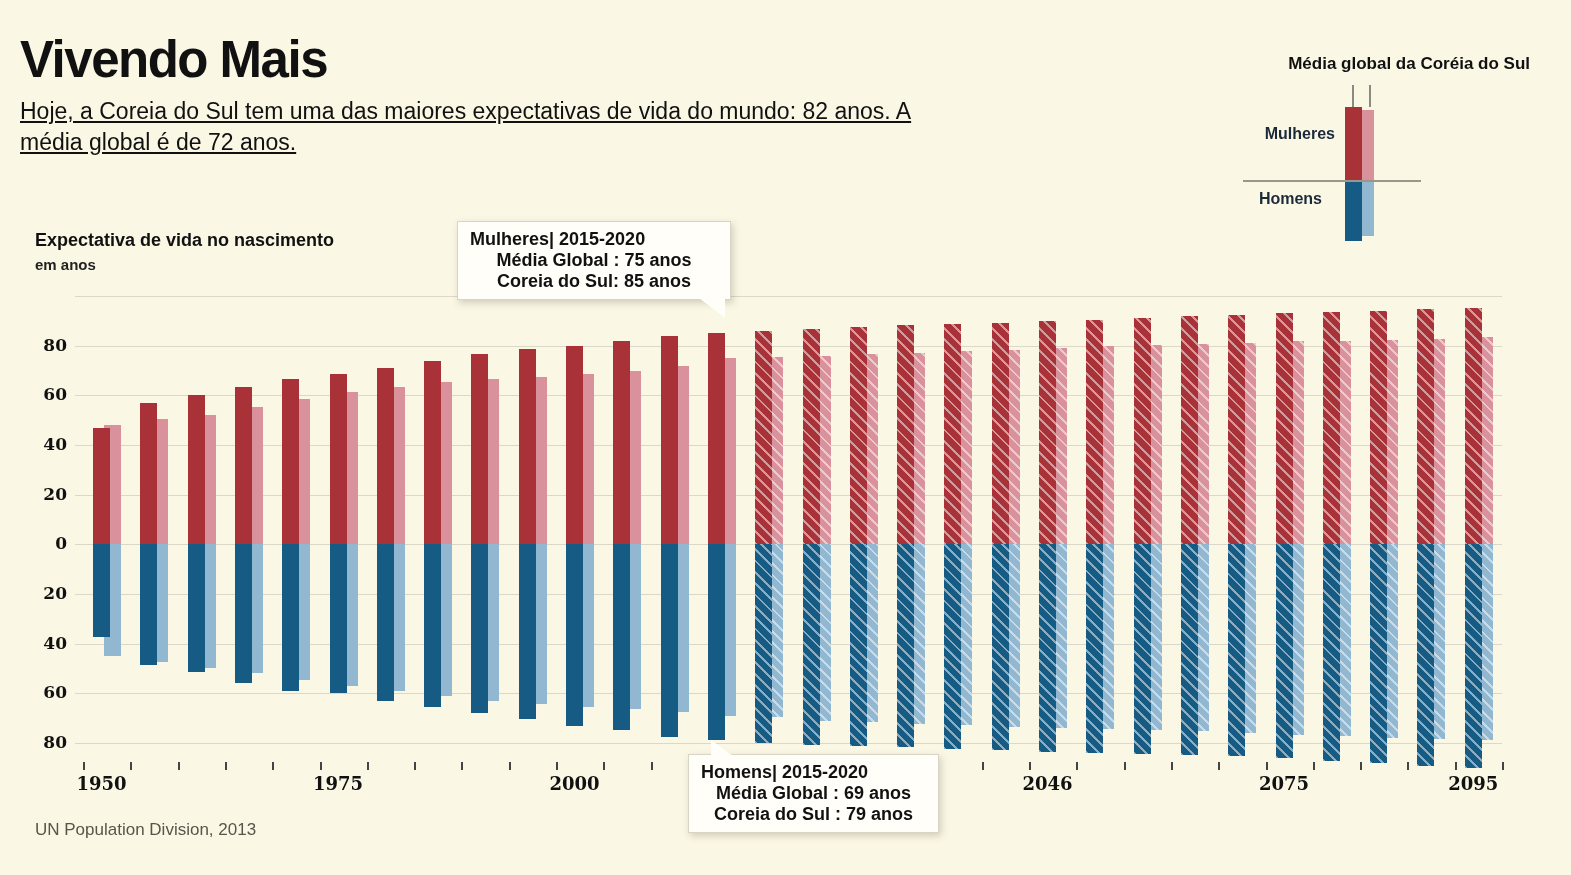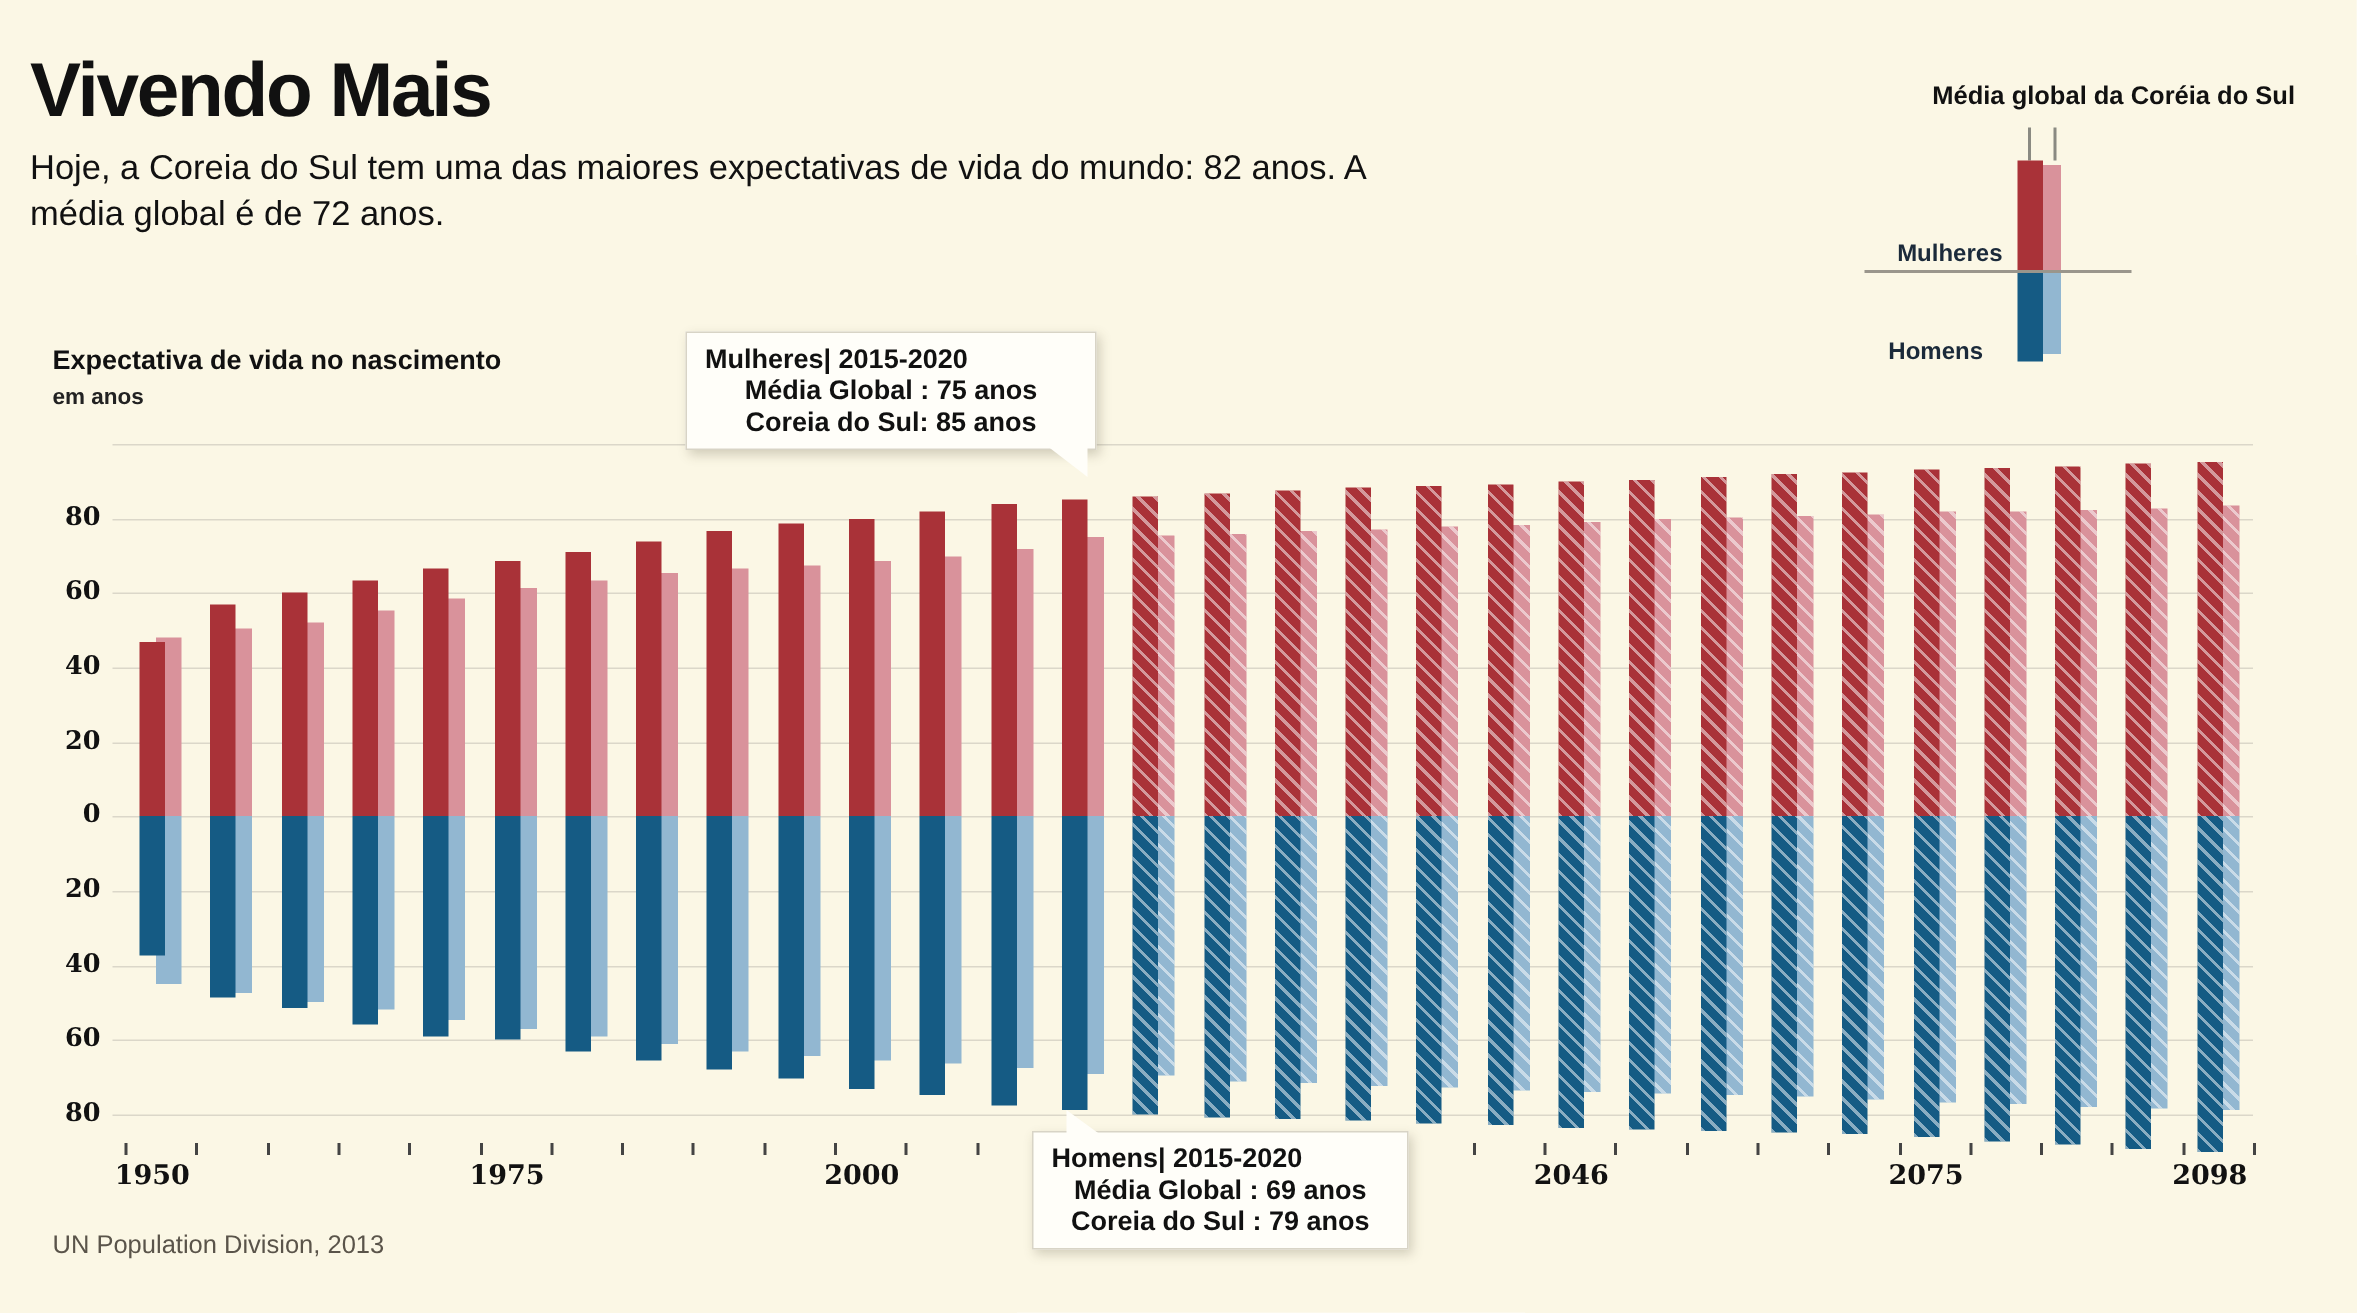--- a/index.html
+++ b/index.html
@@ -2,29 +2,29 @@
 <html><head>
 <meta charset="utf-8">
 <style>
   html,body{margin:0;padding:0;}
   body{font-family:"Liberation Sans",sans-serif;}
   #stage{position:relative;width:1571px;height:875px;background:#FBF7E5;overflow:hidden;}
 
   
   #page-title{position:absolute;left:20px;top:30px;font-size:51px;font-weight:700;
     letter-spacing:-1.5px;color:#111;}
-  #page-subtitle{position:absolute;left:20px;top:96px;font-size:23px;line-height:31px;color:#111;}
+  #page-subtitle{position:absolute;left:20px;top:96px;font-size:23px;line-height:31px;color:#111;text-decoration:underline;}
 
   
   #legend{position:absolute;left:1230px;top:52px;width:310px;height:185px;}
   #legend .lg-title{position:absolute;right:10px;top:2px;font-size:17px;font-weight:700;color:#111;white-space:nowrap;}
   .lg-leader{position:absolute;width:1.5px;height:22px;background:#8a8a82;top:33px;}
   .lg-bar{position:absolute;}
   #legend .divider{position:absolute;left:13px;top:128px;width:178px;height:1.5px;background:#9a968c;}
-  .lg-label{position:absolute;font-size:16px;font-weight:700;color:#1b2a3a;text-align:right;width:100px;margin-top:36px;}
+  .lg-label{position:absolute;font-size:16px;font-weight:700;color:#1b2a3a;text-align:right;width:100px;}
 
   
   #axis-heading{position:absolute;left:35px;top:230px;font-size:18px;font-weight:700;color:#111;}
   #axis-subheading{position:absolute;left:35px;top:256px;font-size:15px;color:#222;font-weight:bold;}
 
   
   #plot{position:absolute;left:75px;top:296px;width:1427px;height:520px;}
   .gridline{position:absolute;left:0;width:1427px;height:1px;background:#DBD7C9;}
   .ylab{position:absolute;left:-52px;width:44px;text-align:right;
     font-family:"DejaVu Serif",serif;font-weight:700;font-size:17px;color:#111;transform:translateY(-55%);}
@@ -243,21 +243,21 @@
       <div class="xtick" style="left: 1237.8px;"></div>
       <div class="xtick" style="left: 1285.1px;"></div>
       <div class="xtick" style="left: 1332.4px;"></div>
       <div class="xtick" style="left: 1379.7px;"></div>
       <div class="xtick" style="left: 1427px;"></div>
       <div class="xlab" style="left: 26.5px;">1950</div>
       <div class="xlab" style="left: 263px;">1975</div>
       <div class="xlab" style="left: 499.5px;">2000</div>
       <div class="xlab" style="left: 972.5px;">2046</div>
       <div class="xlab" style="left: 1209px;">2075</div>
-      <div class="xlab" style="left: 1398.2px;">2098</div>
+      <div class="xlab" style="left: 1398.2px;">2095</div>
     </div>
 
   <div id="tooltip-women" class="tooltip">
     <div class="t1">Mulheres| 2015-2020</div>
     <div class="t2">Média Global : 75 anos</div>
     <div class="t3">Coreia do Sul: 85 anos</div>
     <div class="tail"></div>
   </div>
   <div id="tooltip-men" class="tooltip">
     <div class="t1">Homens| 2015-2020</div>

